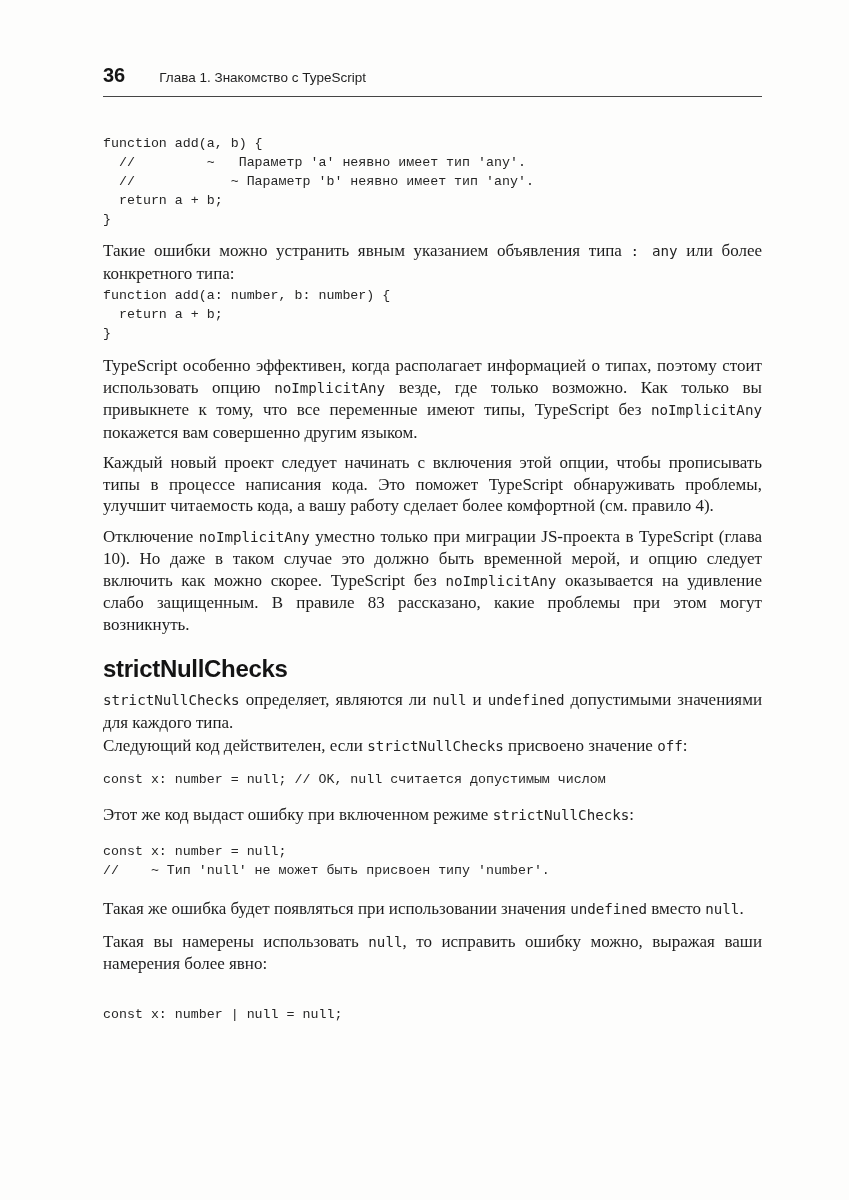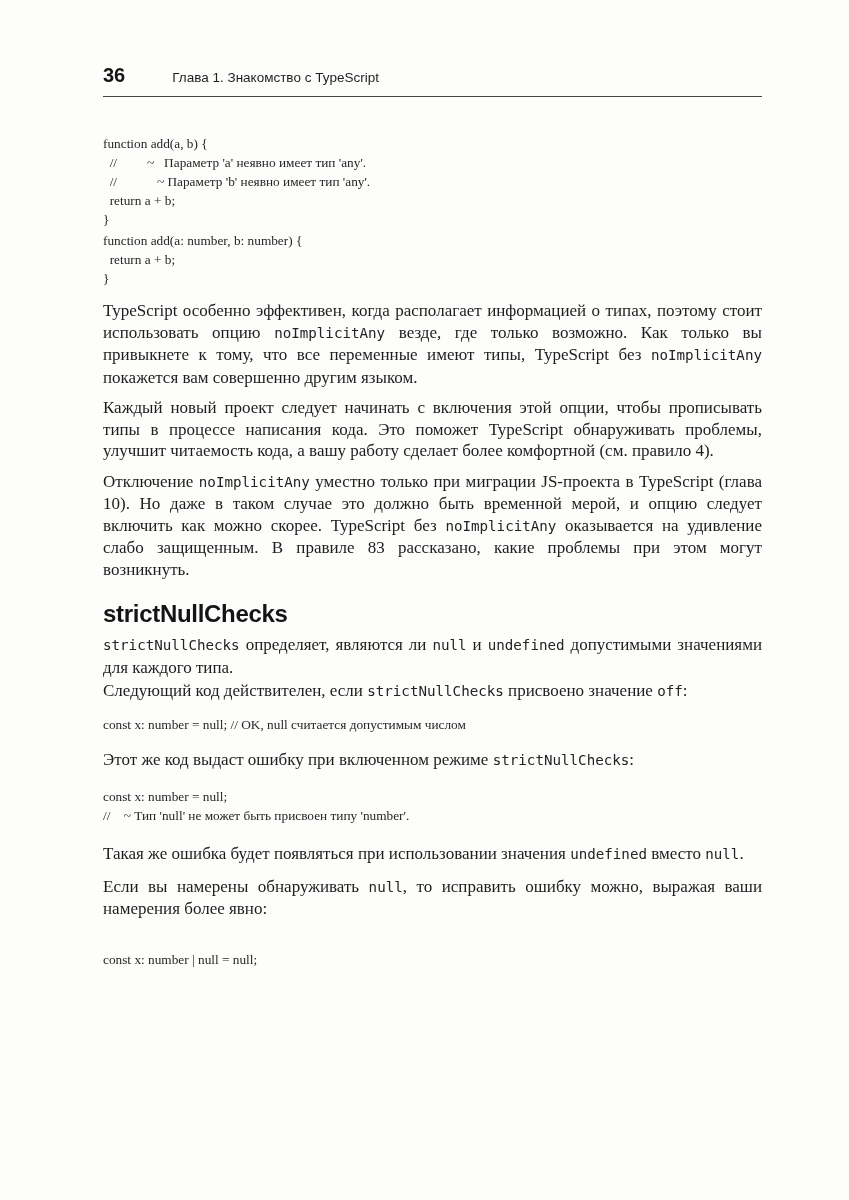--- a/index.html
+++ b/index.html
@@ -18,47 +18,46 @@
     padding: 0 87px 0 103px;
   }
   
   .page-header {
     display: flex;
     align-items: baseline;
     padding-top: 64px;
     padding-bottom: 9px;
     border-bottom: 1.5px solid #454545;
     font-family: "Liberation Sans", sans-serif;
-    gap: 32px;
   }
   .page-number {
     font-size: 20px;
     font-weight: 700;
     color: #161616;
   }
   .chapter-title {
-    margin-left: 15px;
+    margin-left: 34px;
     font-size: 13.5px;
     color: #1f1f1f;
   }
   
   .para {
     font-size: 17px;
     line-height: 21.5px;
     text-align: justify;
     margin: 10px 0 0;
     color: #1d1d1d;
   }
   .inline-code {
     font-family: "DejaVu Sans Mono", monospace;
     font-size: 14.2px;
     color: #232323;
   }
   .code-block {
-    font-family: Liberation Serif, serif;
+    font-family: Liberation Mono, monospace;
     font-size: 13.3px;
     line-height: 19px;
     white-space: pre;
     margin: 13px 0 0;
     color: #262626;
   }
   .section-heading {
     font-family: "Liberation Sans", sans-serif;
     font-size: 24px;
     font-weight: 700;
@@ -78,20 +77,21 @@
   </header>
 
   <main>
 
     <pre class="code-block" style="margin-top:37px">function add(a, b) {
   //         ~   Параметр 'a' неявно имеет тип 'any'.
   //            ~ Параметр 'b' неявно имеет тип 'any'.
   return a + b;
 }</pre>
 
+    <p class="para" style="margin-top:11px"><span class="text-run">Такие ошибки можно устранить явным указанием объявления типа </span><span class="inline-code">: any</span><span class="text-run"> или более конкретного типа:</span></p>
 
     <pre class="code-block" style="margin-top:2px">function add(a: number, b: number) {
   return a + b;
 }</pre>
 
     <p class="para" style="margin-top:12px"><span class="text-run">TypeScript особенно эффективен, когда располагает информацией о типах, поэтому стоит использовать опцию </span><span class="inline-code">noImplicitAny</span><span class="text-run"> везде, где только возможно. Как только вы привыкнете к тому, что все переменные имеют типы, TypeScript без </span><span class="inline-code">noImplicitAny</span><span class="text-run"> покажется вам совершенно другим языком.</span></p>
 
     <p class="para" style="margin-top:9px"><span class="text-run">Каждый новый проект следует начинать с включения этой опции, чтобы прописывать типы в процессе написания кода. Это поможет TypeScript обнаруживать проблемы, улучшит читаемость кода, а вашу работу сделает более комфортной (см. правило 4).</span></p>
 
     <p class="para" style="margin-top:9px"><span class="text-run">Отключение </span><span class="inline-code">noImplicitAny</span><span class="text-run"> уместно только при миграции JS-проекта в TypeScript (глава 10). Но даже в таком случае это должно быть временной мерой, и опцию следует включить как можно скорее. TypeScript без </span><span class="inline-code">noImplicitAny</span><span class="text-run"> оказывается на удивление слабо защищенным. В правиле 83 рассказано, какие проблемы при этом могут возникнуть.</span></p>
@@ -104,19 +104,19 @@
 
     <pre class="code-block" style="margin-top:12px">const x: number = null; // OK, null считается допустимым числом</pre>
 
     <p class="para" style="margin-top:15px"><span class="text-run">Этот же код выдаст ошибку при включенном режиме </span><span class="inline-code">strictNullChecks</span><span class="text-run">:</span></p>
 
     <pre class="code-block" style="margin-top:16px">const x: number = null;
 //    ~ Тип 'null' не может быть присвоен типу 'number'.</pre>
 
     <p class="para" style="margin-top:18px"><span class="text-run">Такая же ошибка будет появляться при использовании значения </span><span class="inline-code">undefined</span><span class="text-run"> вместо </span><span class="inline-code">null</span><span class="text-run">.</span></p>
 
-    <p class="para" style="margin-top:10px"><span class="text-run">Если вы намерены обнаруживать </span><span class="inline-code">null</span><span class="text-run">, то исправить ошибку можно, выражая ваши намерения более явно:</span></p>
+    <p class="para" style="margin-top:10px"><span class="text-run">Такая вы намерены использовать </span><span class="inline-code">null</span><span class="text-run">, то исправить ошибку можно, выражая ваши намерения более явно:</span></p>
 
     <pre class="code-block" style="margin-top:30px">const x: number | null = null;</pre>
 
 
   </main>
 </div>
 
 </body></html>

